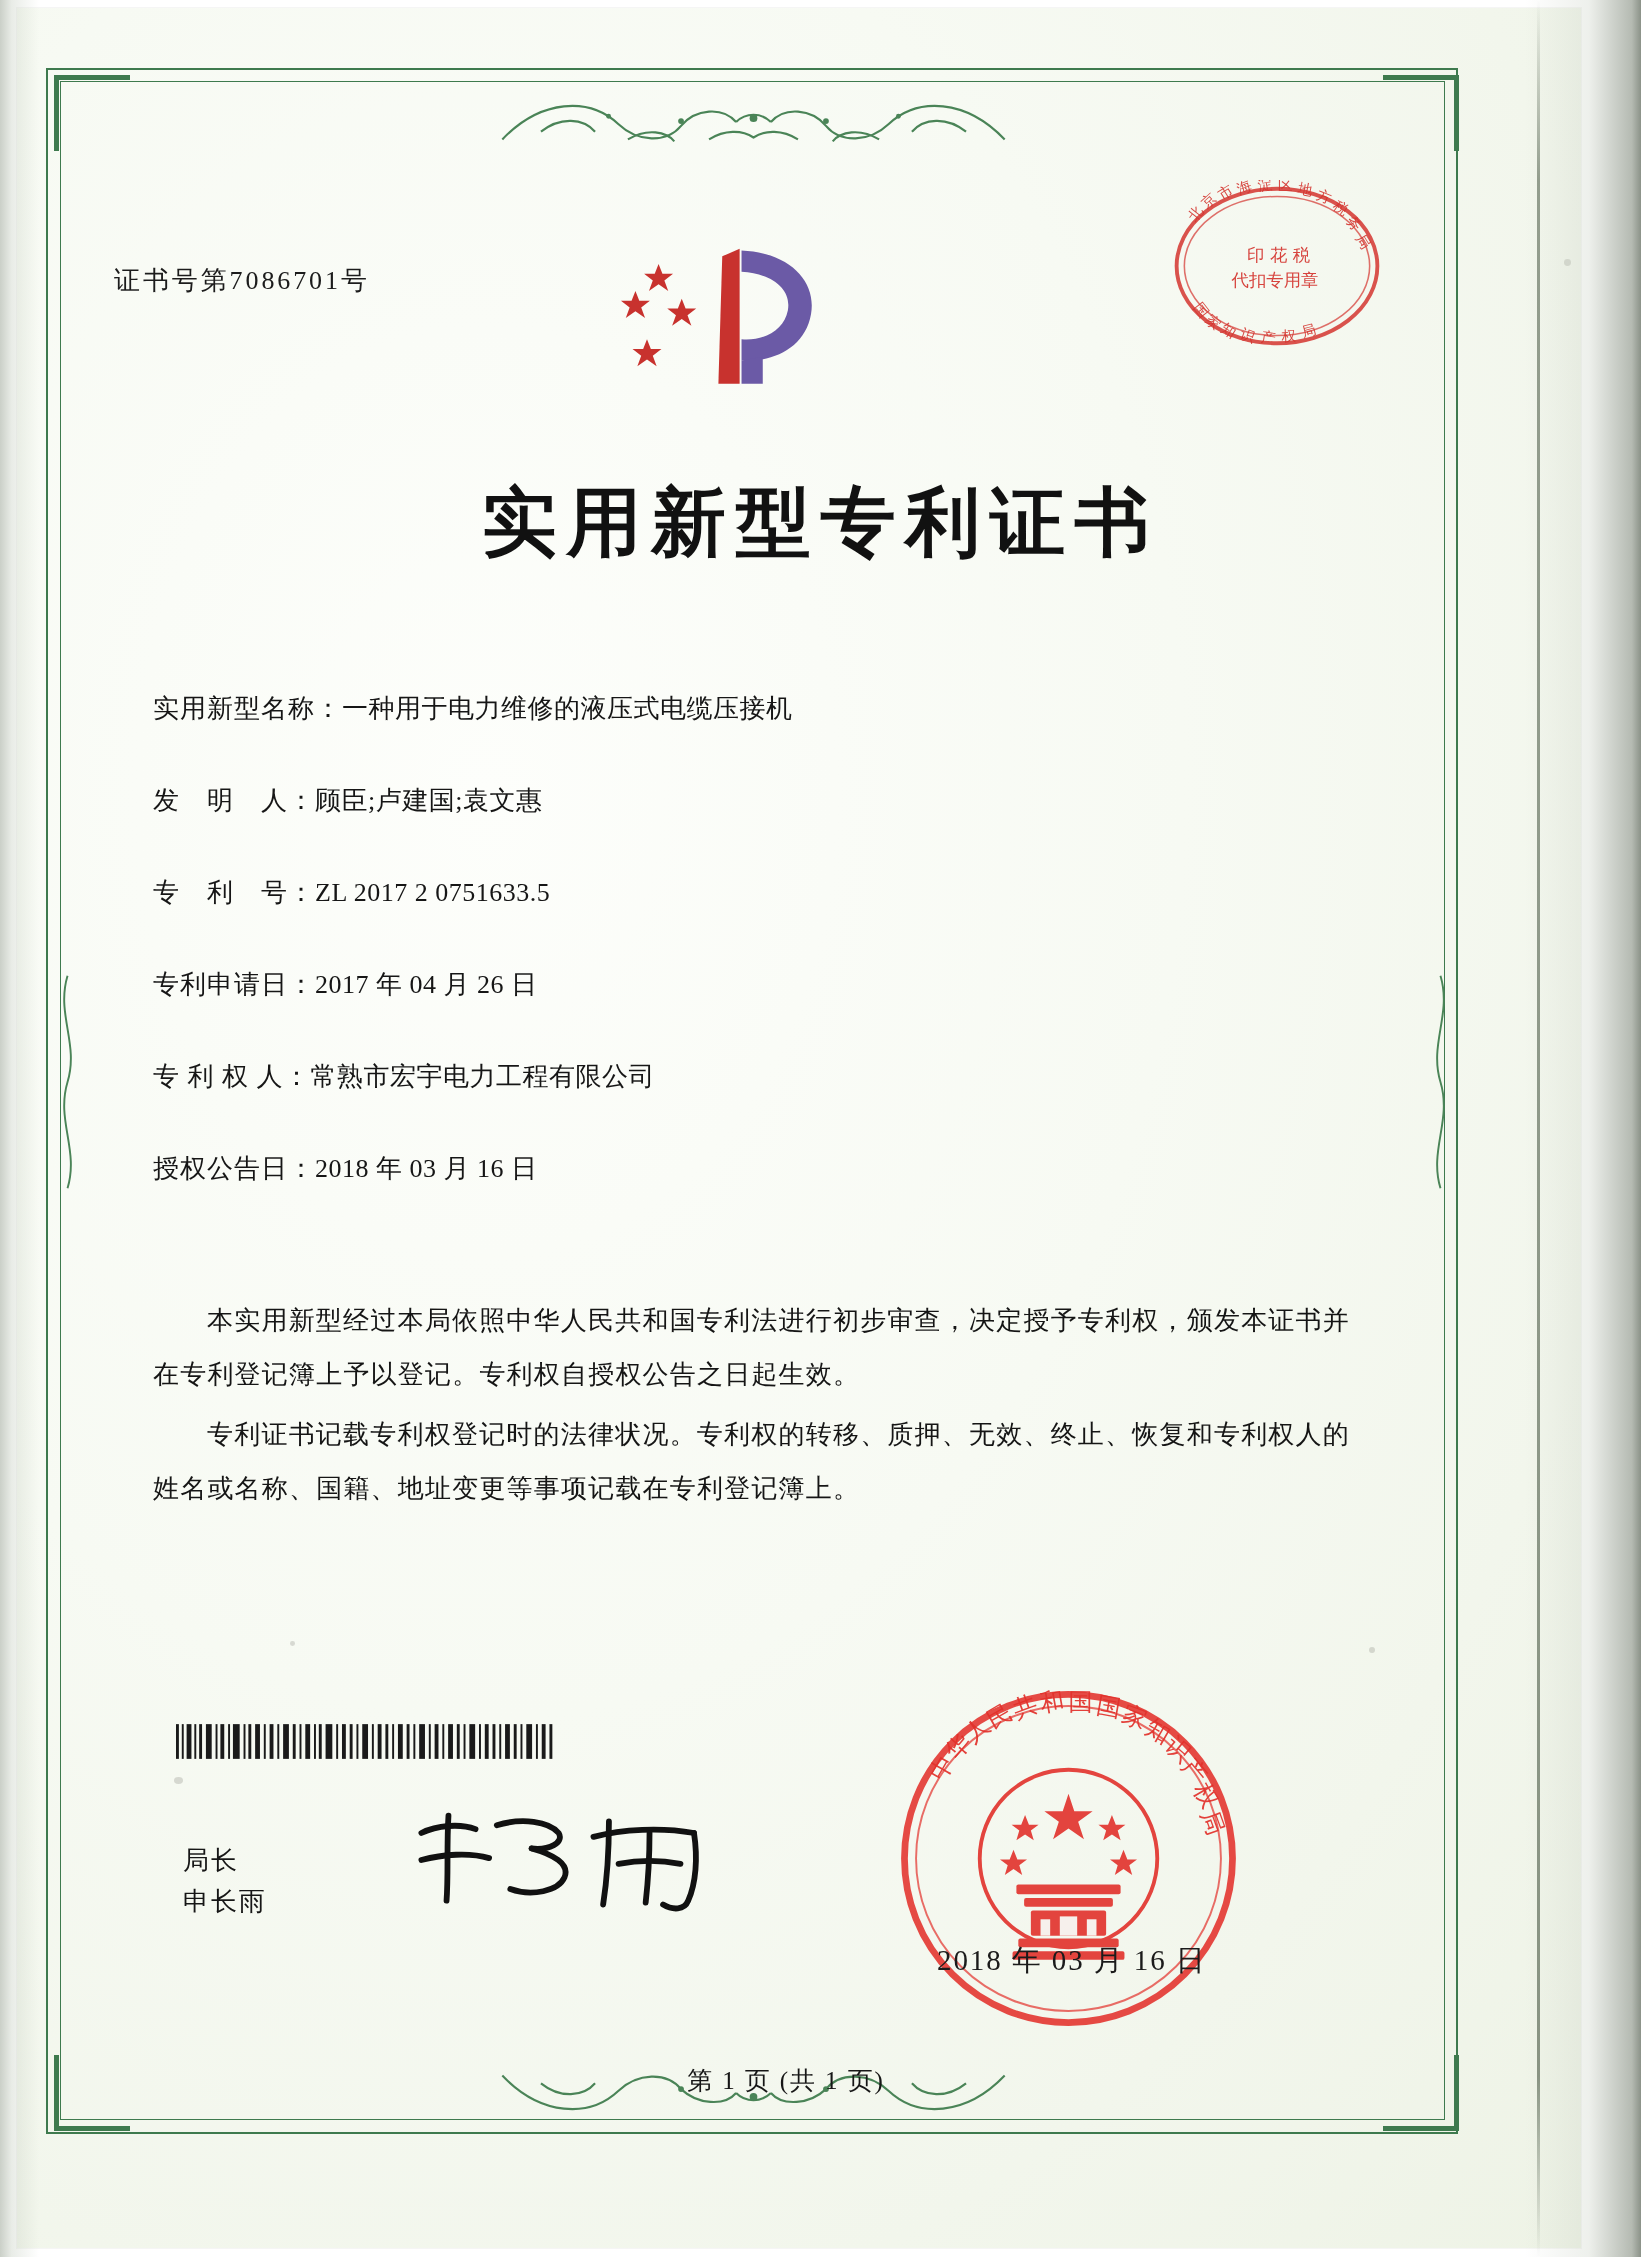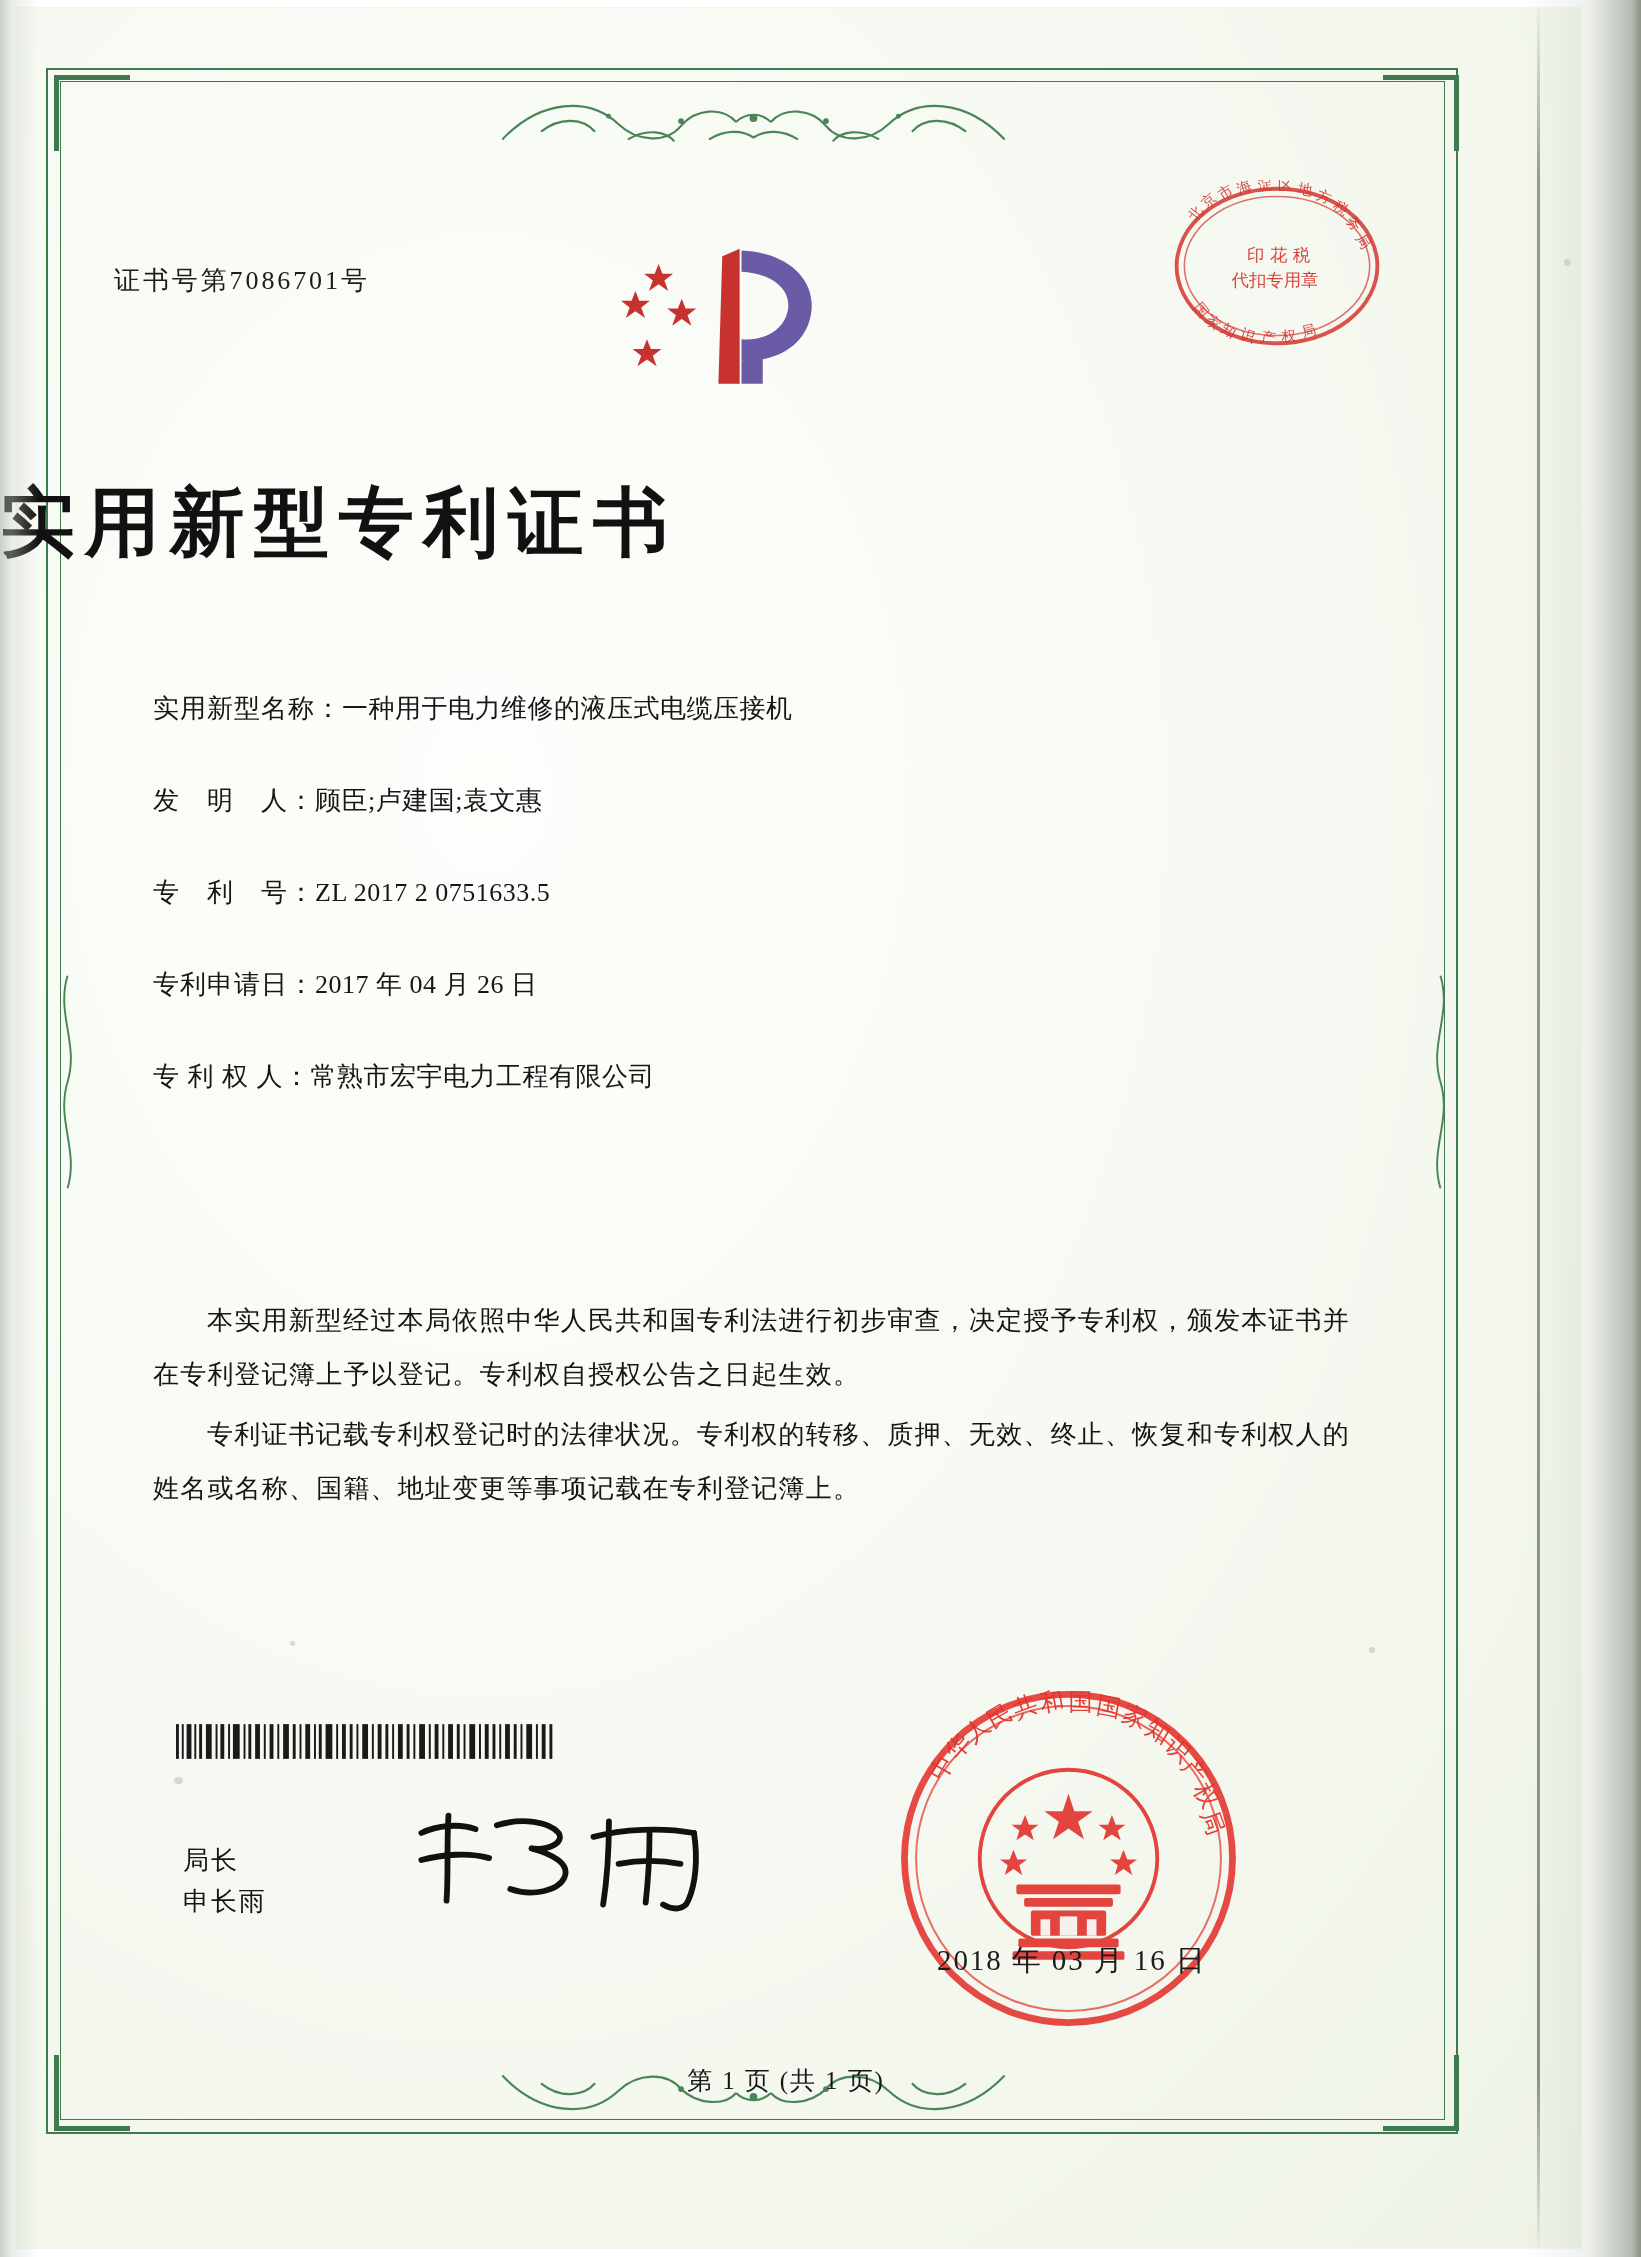--- a/index.html
+++ b/index.html
@@ -120,21 +120,21 @@
     top: 180px;
     width: 222px;
     height: 172px;
   }
 
   .title {
     position: absolute;
     left: 0;
     top: 473px;
     width: 1641px;
-    text-align: left;
+    text-align: center;
     font-size: 75px;
     font-weight: bold;
     letter-spacing: 9.7px;
     color: #111111;
     font-family: "DejaVu Serif", "Liberation Serif", serif;
   }
 
   .fields {
     position: absolute;
     left: 153px;
@@ -365,20 +365,23 @@
       <span class="field-label">发　明　人：</span><span class="field-value">顾臣;卢建国;袁文惠</span>
     </div>
     <div class="field-row">
       <span class="field-label">专　利　号：</span><span class="field-value">ZL 2017 2 0751633.5</span>
     </div>
     <div class="field-row">
       <span class="field-label">专利申请日：</span><span class="field-value">2017 年 04 月 26 日</span>
     </div>
     <div class="field-row">
       <span class="field-label">专 利 权 人：</span><span class="field-value">常熟市宏宇电力工程有限公司</span>
+    </div>
+    <div class="field-row">
+      <span class="field-label">授权公告日：</span><span class="field-value">2018 年 03 月 16 日</span>
     </div>
   </div>
 
   <div class="body-text">
     <p>本实用新型经过本局依照中华人民共和国专利法进行初步审查，决定授予专利权，颁发本证书并在专利登记簿上予以登记。专利权自授权公告之日起生效。</p>
     <p>专利证书记载专利权登记时的法律状况。专利权的转移、质押、无效、终止、恢复和专利权人的姓名或名称、国籍、地址变更等事项记载在专利登记簿上。</p>
   </div>
 
   <div class="barcode">
     <svg width="386" height="35" viewBox="0 0 400 36">

